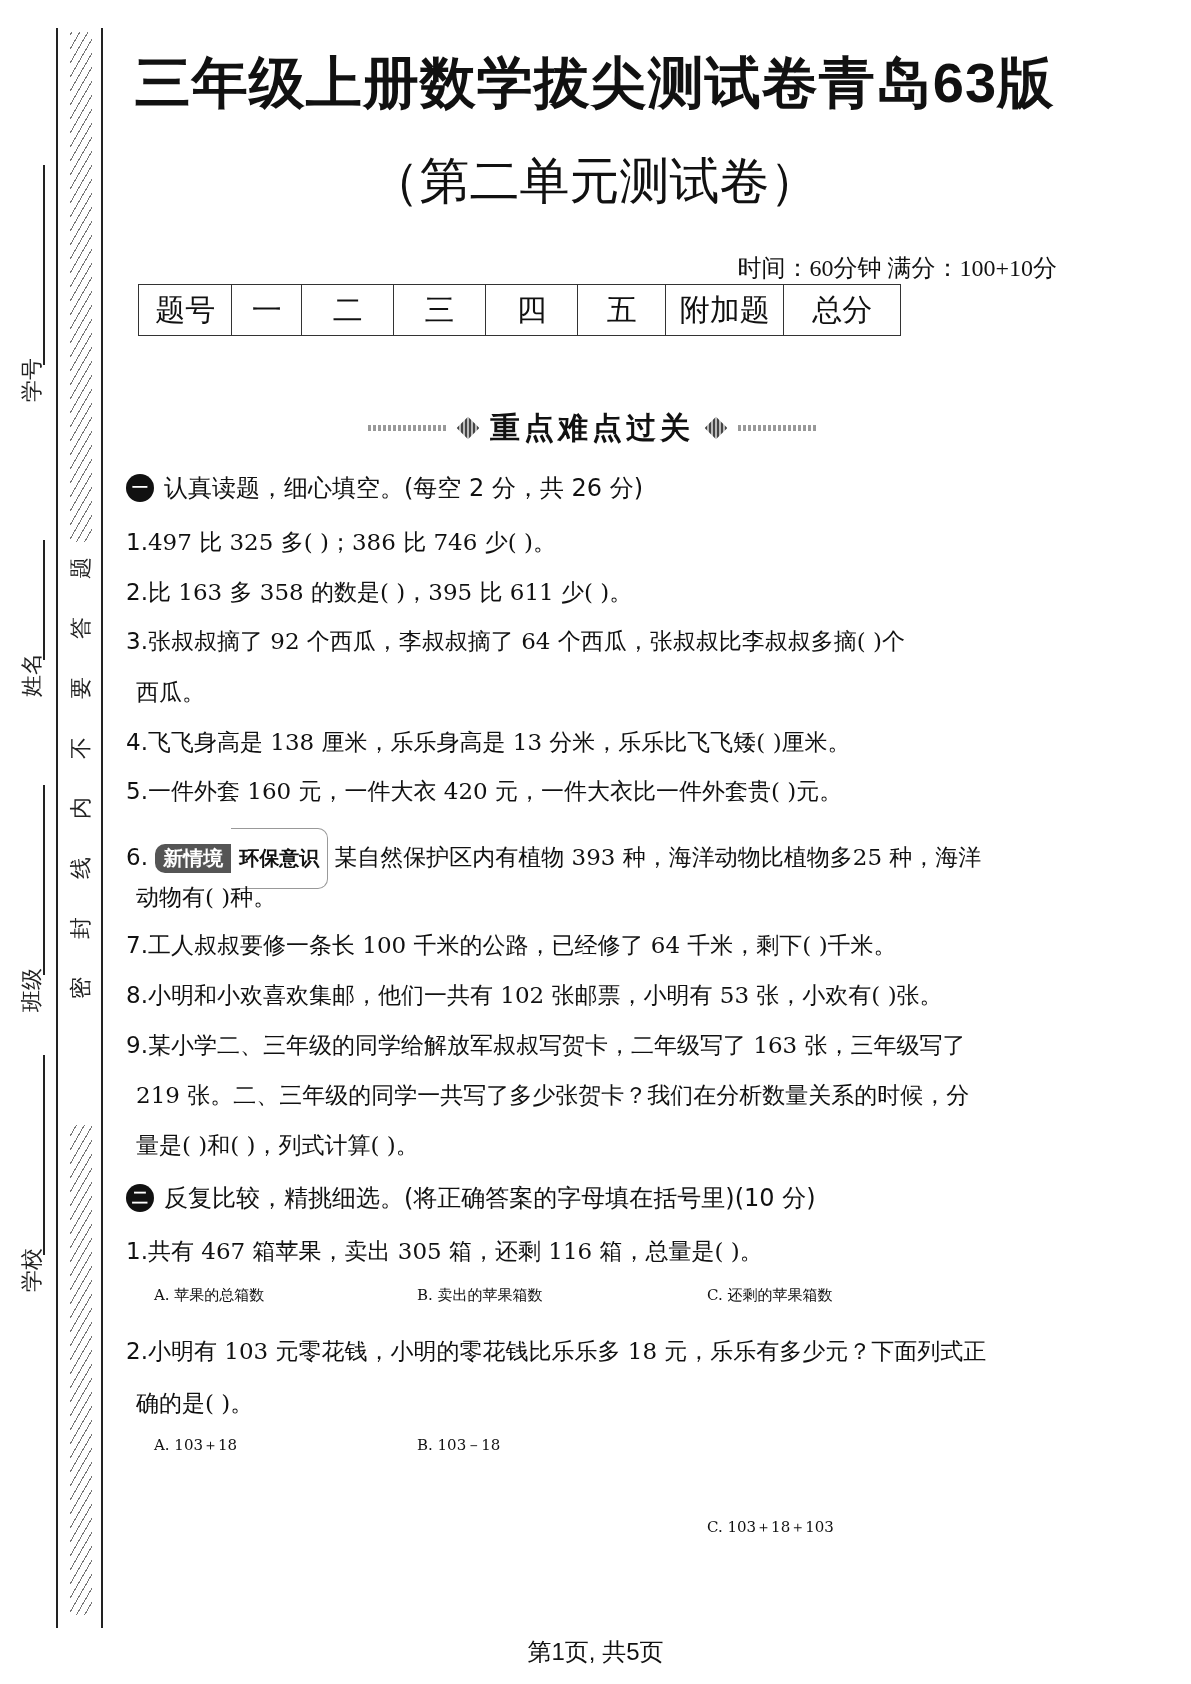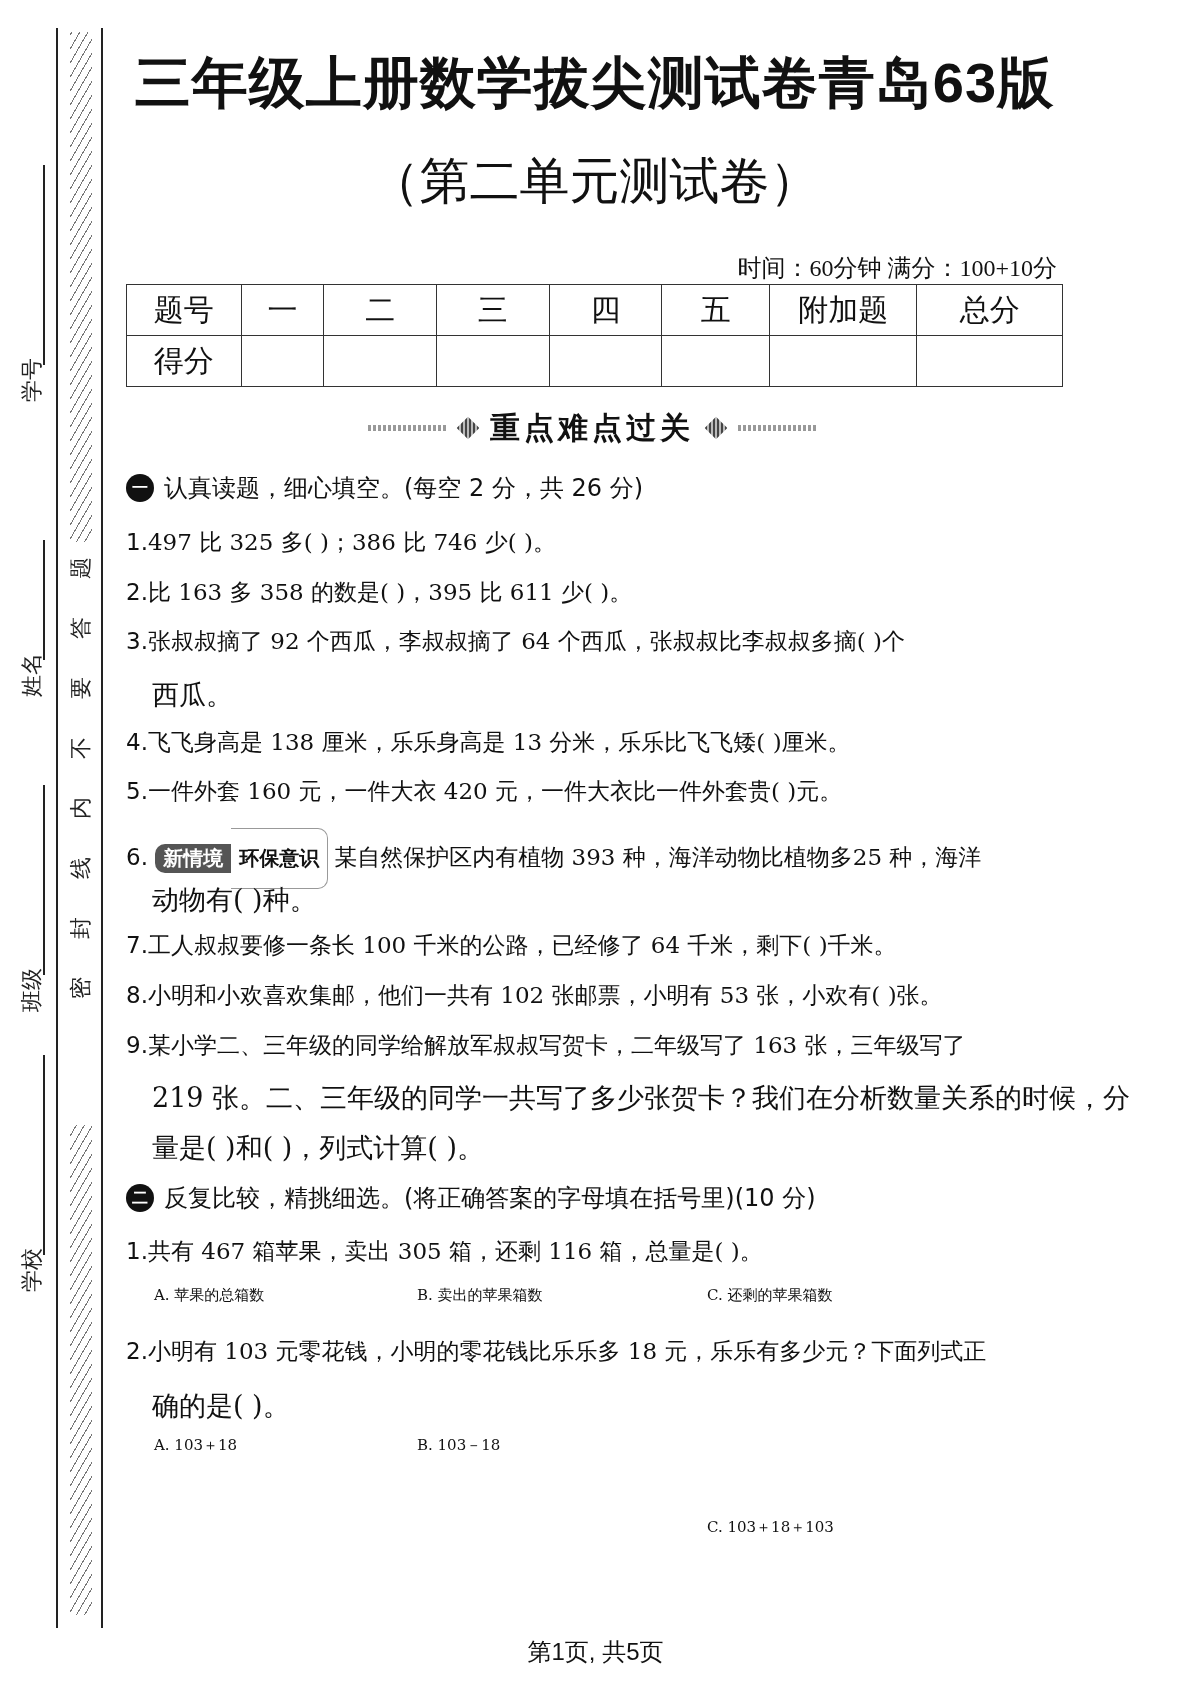--- a/index.html
+++ b/index.html
@@ -23,34 +23,34 @@
   .f-xingming { top:540px; }
   .f-banji { top:785px; }
   .f-xuexiao { top:1055px; }
 
   
   .content { position:absolute; left:122px; top:0; width:945px; }
   .title { position:absolute; left:0; top:46px; width:945px; text-align:center; font-size:56px; font-weight:700; letter-spacing:1px; font-family:"Liberation Sans", sans-serif; }
   .subtitle { position:absolute; left:0; top:148px; width:945px; text-align:center; font-size:50px; font-family:"Liberation Sans", sans-serif; }
   .meta { position:absolute; right:10px; top:252px; font-size:24px; font-family:Liberation Serif, serif; }
 
-  table.score { position:absolute; left:4px; top:284px; width:937px; border-collapse:collapse; }
+  table.score { position:absolute; left:16px; top:284px; width:763px; border-collapse:collapse; }
   table.score td { border:1.5px solid #333; height:50px; text-align:center; font-size:30px; font-family:"DejaVu Sans", sans-serif; padding:0; }
 
   .banner { position:absolute; left:245px; top:408px; width:450px; height:40px; display:flex; align-items:center; justify-content:center; gap:14px; }
   .banner .dash { width:78px; height:6px; background:repeating-linear-gradient(90deg,#999 0 3px,transparent 3px 5px); }
   .banner .diamond { width:16px; height:16px; background:repeating-linear-gradient(45deg,#444 0 2px,#bbb 2px 4px); transform:rotate(45deg); }
   .banner .text { font-size:30px; font-weight:bold; letter-spacing:4px; }
 
   .sec-head { position:absolute; left:4px; font-size:24px; display:flex; align-items:center; gap:10px; font-family:"DejaVu Sans", sans-serif; }
   .sec-badge { width:28px; height:28px; border-radius:50%; background:#111; color:#fff; display:flex; align-items:center; justify-content:center; font-size:16px; font-weight:bold; }
 
   .q { position:absolute; left:4px; font-size:23px; white-space:nowrap; font-family:"DejaVu Serif", serif; }
   .q .num { font-family:"DejaVu Sans", sans-serif; }
-  .cont { position:absolute; left:30px; font-size:27px; white-space:nowrap; font-family:"DejaVu Serif", serif; }
+  .cont { position:absolute; left:14px; font-size:23px; white-space:nowrap; font-family:"DejaVu Serif", serif; }
   .tag-dark { display:inline-block; background:#555; color:#fff; border-radius:10px 0 0 10px; padding:1px 8px; font-size:20px; font-family:"DejaVu Sans", sans-serif; font-weight:bold; }
   .tag-light { display:inline-block; border:1px solid #999; border-left:none; border-radius:0 10px 10px 0; padding:16px 8px; font-size:20px; font-family:"DejaVu Sans", sans-serif; font-weight:bold; margin-right:6px; }
 
   .opt { position:absolute; font-size:15px; white-space:nowrap; font-family:"DejaVu Serif", serif; }
 
   .footer { position:absolute; left:0; top:1636px; width:1191px; text-align:center; font-size:24px; font-family:"Liberation Sans", sans-serif; }
 </style>
 </head>
 <body>
 
@@ -108,30 +108,20 @@
     <tbody>
         <tr>
       <td>题号</td>
       <td>一</td>
       <td>二</td>
       <td>三</td>
       <td>四</td>
       <td>五</td>
       <td>附加题</td>
       <td>总分</td>
-    </tr>
-    <tr>
-      <td>得分</td>
-      <td></td>
-      <td></td>
-      <td></td>
-      <td></td>
-      <td></td>
-      <td></td>
-      <td></td>
     </tr>
   </tbody>
     </table>
 
   <div class="banner">
     <span class="dash"></span>
     <span class="diamond"></span>
     <span class="text">重点难点过关</span>
     <span class="diamond"></span>
     <span class="dash"></span>

